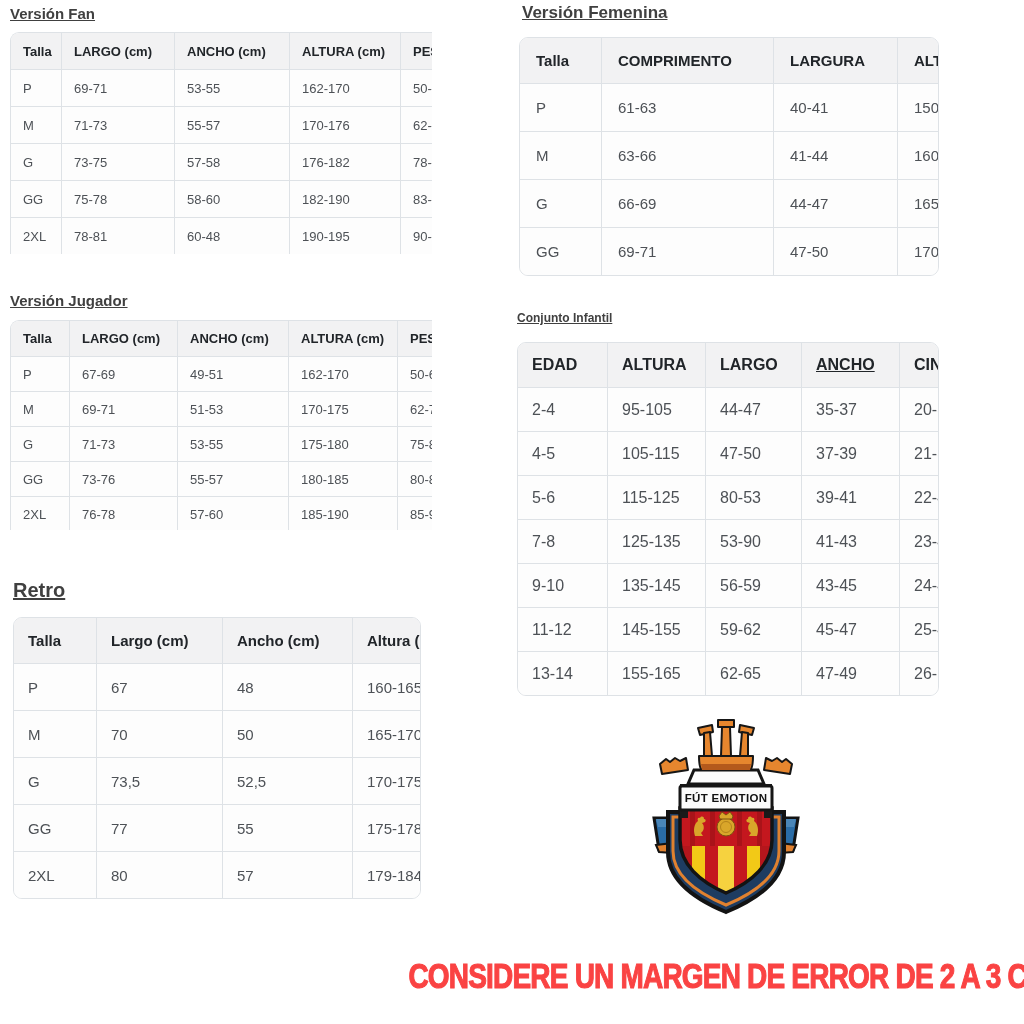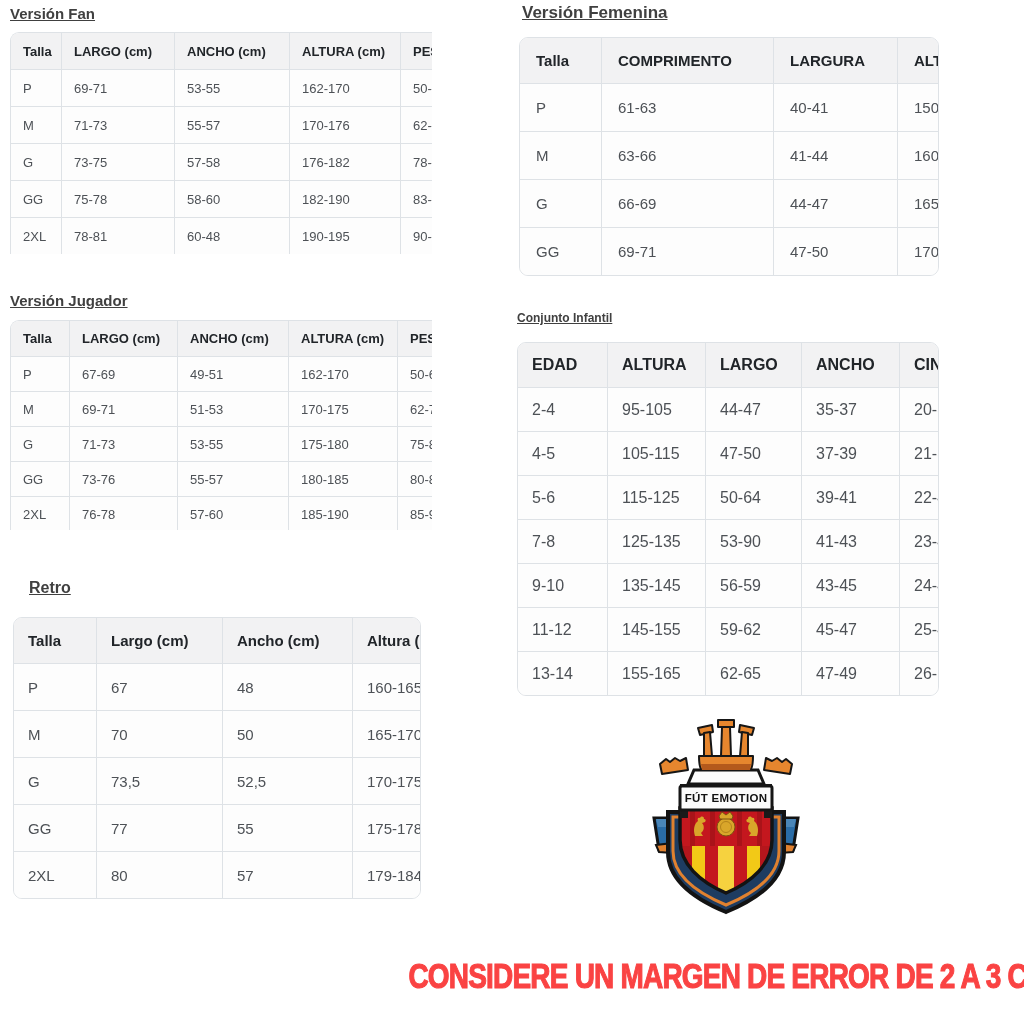--- a/index.html
+++ b/index.html
@@ -3,21 +3,21 @@
 <meta charset="utf-8">
 <style>
   html,body{margin:0;padding:0;}
   body{font-family:"Liberation Sans","DejaVu Sans",sans-serif;background:#ffffff;}
   #canvas{position:relative;width:1024px;height:1024px;background:#ffffff;overflow:hidden;}
 
   .sec-title{position:absolute;margin:0;color:#404040;font-weight:700;white-space:nowrap;text-decoration:underline;}
   .sec-title.sm{font-size:15px;}
   .sec-title.md{font-size:12px;}
   .sec-title.lg{font-size:17px;}
-  .sec-title.xl{font-size:16px;margin-left:16px;}
+  .sec-title.xl{font-size:20px;}
 
   .card{position:absolute;background:#fdfdfd;box-sizing:border-box;}
   .card table{border-collapse:collapse;table-layout:fixed;}
   .card th{background:#f2f2f3;font-weight:700;color:#212529;text-align:left;}
   .card td{color:#4d5156;background:#fdfdfd;}
   .card th,.card td{border-right:1px solid #dee2e6;border-bottom:1px solid #dee2e6;
     vertical-align:middle;overflow:hidden;white-space:nowrap;}
 
   .full{border:1px solid #dee2e6;border-radius:9px;overflow:hidden;}
   .full th:last-child,.full td:last-child{border-right:none;}
@@ -60,21 +60,21 @@
 
   
   .t-infantil{left:517px;top:342px;width:422px;}
   .t-infantil table{width:420px;font-size:16px;}
   .t-infantil th{height:44px;}
   .t-infantil td{height:43px;}
   .t-infantil th,.t-infantil td{padding:0 0 0 14px;}
   .t-infantil th:nth-child(1){width:75px;}
   .t-infantil th:nth-child(2){width:83px;}
   .t-infantil th:nth-child(3){width:81px;}
-  .t-infantil th:nth-child(4){width:83px;}
+  .t-infantil th:nth-child(4){width:83px;text-decoration:underline;}
 
   
   .t-retro{left:13px;top:617px;width:408px;}
   .t-retro table{width:406px;font-size:15px;}
   .t-retro th{height:45px;}
   .t-retro td{height:46px;}
   .t-retro th,.t-retro td{padding:0 0 0 14px;}
   .t-retro th:nth-child(1){width:68px;}
   .t-retro th:nth-child(2){width:111px;}
   .t-retro th:nth-child(3){width:115px;}
@@ -304,21 +304,21 @@
           <tr>
             <td>4-5</td>
             <td>105-115</td>
             <td>47-50</td>
             <td>37-39</td>
             <td>21-39</td>
           </tr>
           <tr>
             <td>5-6</td>
             <td>115-125</td>
-            <td>50-64</td>
+            <td>80-53</td>
             <td>39-41</td>
             <td>22-41</td>
           </tr>
           <tr>
             <td>7-8</td>
             <td>125-135</td>
             <td>53-90</td>
             <td>41-43</td>
             <td>23-42</td>
           </tr>

